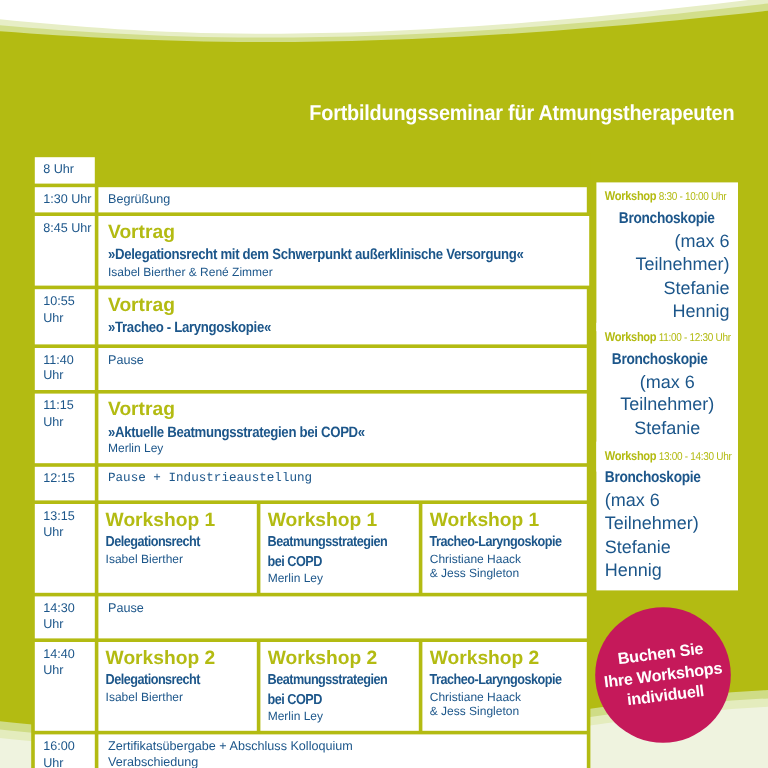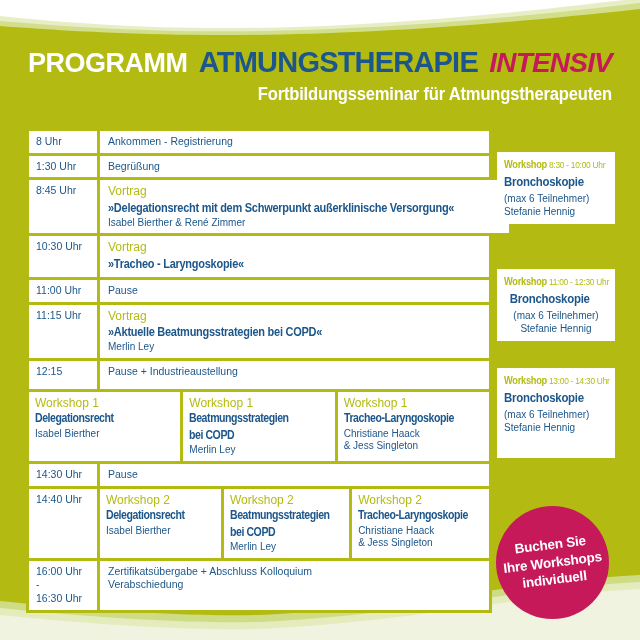--- a/index.html
+++ b/index.html
@@ -15,40 +15,40 @@
   .h-title{color:#1c568a;font-size:29px;font-weight:bold;letter-spacing:-0.8px;}
   .h-accent{color:#c5195a;font-size:28px;font-weight:bold;font-style:italic;letter-spacing:-0.8px;}
   .h-subtitle{position:absolute;right:28px;top:84px;color:#ffffff;font-size:18px;
               font-weight:bold;letter-spacing:-0.2px;transform:scaleX(0.92);transform-origin:100% 50%;}
 
   
   .schedule{position:absolute;left:26px;top:128px;width:466px;box-sizing:border-box;
             background:#b3bb12;padding:3px;display:flex;flex-direction:column;gap:3px;}
   .row{display:flex;gap:3px;}
   .cell{background:#ffffff;box-sizing:border-box;}
-  .time{width:68px;flex:none;padding:4px 2px 4px 7px;color:#1c568a;font-size:10.5px;line-height:1.3;}
+  .time{width:50px;flex:none;padding:4px 2px 4px 7px;color:#1c568a;font-size:10.5px;line-height:1.3;}
   .content{flex:1;padding:4px 8px;color:#1c568a;font-size:10.5px;line-height:1.25;}
-  .row-tall .content{min-height:28px;}
-  .lbl{color:#b3bb12;font-weight:normal;font-size:12px;line-height:1.2;}
+  .row-tall .content{min-height:28px;font-family:Liberation Mono, monospace;}
+  .lbl{color:#b3bb12;font-weight:bold;font-size:16px;line-height:1.2;}
   .ttl{color:#1c568a;font-weight:bold;font-size:12.5px;letter-spacing:-0.3px;line-height:1.3;
        white-space:nowrap;margin:1px 0;transform:scaleX(0.88);transform-origin:0 50%;}
   .spk{color:#1c568a;font-size:10px;line-height:1.25;}
   .wsrow{flex:1;display:flex;gap:3px;}
   .wcard{flex:1;background:#ffffff;padding:4px 6px;box-sizing:border-box;}
   .wcard .ttl{font-size:12px;letter-spacing:-0.5px;}
 
   
   .sbox{position:absolute;left:497px;width:118px;box-sizing:border-box;background:#ffffff;
         padding:6px 7px;color:#1c568a;}
   .sbox-label{white-space:nowrap;color:#b3bb12;font-size:9.5px;line-height:1.3;letter-spacing:-0.3px;
               transform:scaleX(0.88);transform-origin:0 50%;}
   .sbox-label .b{font-weight:bold;font-size:10.5px;}
   .sbox .ttl{font-size:13px;margin:2px 0 1px 0;}
-  .sbox .spk{font-size:10px;line-height:1.3;}
-  #sbox-0{top:152px;}
+  .sbox .spk{font-size:15px;line-height:1.3;}
+  #sbox-0{top:152px;text-align:right;}
   #sbox-1{top:269px;text-align:center;}
   #sbox-2{top:368px;min-height:90px;}
 
   
   .badge{position:absolute;left:496px;top:506px;width:113px;height:113px;border-radius:50%;
          background:#c5195a;display:flex;align-items:center;justify-content:center;z-index:5;}
   .badge-inner{transform:rotate(-7deg);text-align:center;color:#ffffff;font-weight:bold;
                font-size:13.5px;line-height:1.3;letter-spacing:-0.2px;}
 </style>
 </head>
@@ -63,76 +63,71 @@
     <path d="M0,26 C160,38 330,43 640,9 L640,60 L0,60 Z" fill="#b3bb12"></path>
   </svg>
 
   <svg class="bottom-wave" viewBox="0 0 640 85" preserveAspectRatio="none">
     <rect width="640" height="85" fill="#eff3df"></rect>
     <path d="M0,0 L640,0 L640,34 C520,40 420,66 260,74 C170,76 60,66 0,60 Z" fill="#e4ecbd"></path>
     <path d="M0,0 L640,0 L640,27 C520,33 420,59 260,67 C170,69 60,59 0,53 Z" fill="#cfdc86"></path>
     <path d="M0,0 L640,0 L640,20 C520,26 420,52 260,60 C170,62 60,52 0,46 Z" fill="#b3bb12"></path>
   </svg>
 
-  <div class="header-row">
-    <span class="h-program">PROGRAMM</span>
-    <span class="h-title">ATMUNGSTHERAPIE</span>
-    <span class="h-accent">INTENSIV</span>
-  </div>
   <div class="h-subtitle">Fortbildungsseminar für Atmungstherapeuten</div>
 
   <div class="schedule">
 
     <div class="row">
       <div class="cell time">8 Uhr</div>
-      <div class="cell content">Ankommen - Registrierung</div>
     </div>
 
     <div class="row">
       <div class="cell time">1:30 Uhr</div>
       <div class="cell content">Begrüßung</div>
     </div>
 
     <div class="row">
       <div class="cell time">8:45 Uhr</div>
       <div class="cell content">
         <div class="lbl">Vortrag</div>
         <div class="ttl">»Delegationsrecht mit dem Schwerpunkt außerklinische Versorgung«</div>
         <div class="spk">Isabel Bierther &amp; René Zimmer</div>
       </div>
     </div>
 
     <div class="row">
-      <div class="cell time">10:30 Uhr</div>
+      <div class="cell time">10:55 Uhr</div>
       <div class="cell content">
         <div class="lbl">Vortrag</div>
         <div class="ttl">»Tracheo - Laryngoskopie«</div>
       </div>
     </div>
 
     <div class="row">
-      <div class="cell time">11:00 Uhr</div>
+      <div class="cell time">11:40 Uhr</div>
       <div class="cell content">Pause</div>
     </div>
 
     <div class="row">
       <div class="cell time">11:15 Uhr</div>
       <div class="cell content">
         <div class="lbl">Vortrag</div>
         <div class="ttl">»Aktuelle Beatmungsstrategien bei COPD«</div>
         <div class="spk">Merlin Ley</div>
       </div>
     </div>
 
     <div class="row row-tall">
       <div class="cell time">12:15</div>
       <div class="cell content">Pause + Industrieaustellung</div>
     </div>
 
     <div class="row">
+      <div class="cell time">13:15 Uhr</div>
       <div class="wsrow">
         <div class="wcard">
           <div class="lbl">Workshop 1</div>
           <div class="ttl">Delegationsrecht</div>
           <div class="spk">Isabel Bierther</div>
         </div>
         <div class="wcard">
           <div class="lbl">Workshop 1</div>
           <div class="ttl">Beatmungsstrategien</div>
           <div class="ttl">bei COPD</div>

